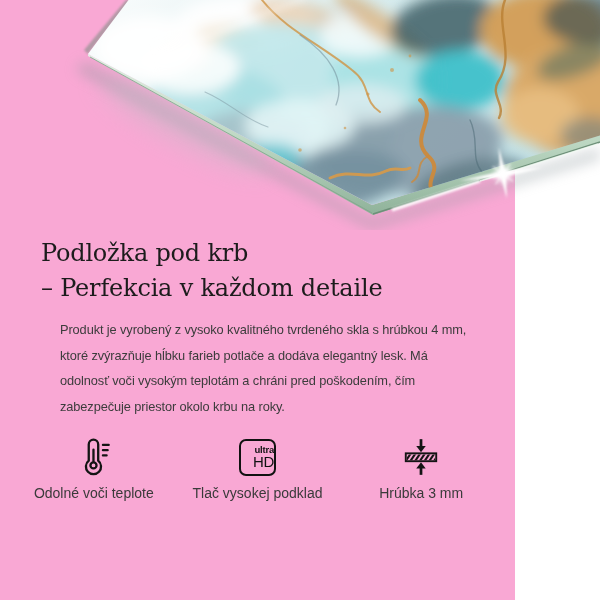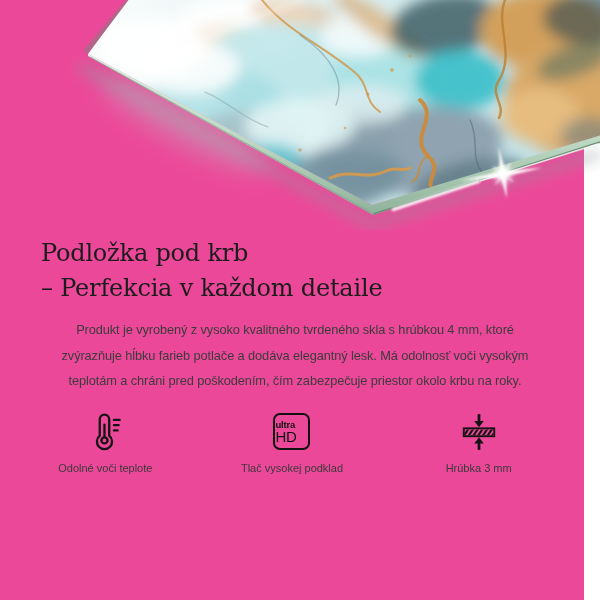--- a/index.html
+++ b/index.html
@@ -2,77 +2,76 @@
 <html><head>
 <meta charset="utf-8">
 <style>
   html, body {
     margin: 0; padding: 0;
     width: 600px; height: 600px;
     background: #ffffff;
     overflow: hidden;
     font-family: "Liberation Sans", sans-serif;
   }
-  .page { width: 584px; height: 600px; background: #ec4899; }
+  .page { width: 515px; height: 600px; background: #f9a8d4; }
   .hero { width: 600px; height: 230px; display: block; }
   .hero svg { display: block; }
 
   h1.title {
     margin: 6px 0 0 0;
     padding: 0 41px;
     font-family: "DejaVu Serif", "Liberation Serif", serif;
     font-weight: 400;
     font-size: 24px;
     line-height: 35px;
     color: #1c1c1c;
     letter-spacing: -0.2px;
   }
   h1.title span { display: block; }
 
   p.desc {
     margin: 11px 0 0 0;
-    padding: 0 41px 0 47px;
+    padding: 0 41px 0 60px;
     max-width: 520px;
     font-size: 12.8px;
     line-height: 25.5px;
     color: #3c3c3c;
     letter-spacing: -0.1px;
-    text-align: center;
   }
 
   .features {
     margin-top: 15px;
     padding: 0 12px;
     display: grid;
     grid-template-columns: repeat(3, 1fr);
     row-gap: 20px;
   }
   .feature {
     display: flex;
     flex-direction: column;
     align-items: center;
   }
   .icon-wrap {
     width: 46px; height: 46px;
     display: flex; align-items: center; justify-content: center;
   }
   .f-label {
     margin-top: 6px;
-    font-size: 11px;
+    font-size: 14px;
     line-height: 14px;
     color: #3a3a3a;
   }
 
   
   .hd-box {
     width: 33px; height: 33px;
     border: 2.6px solid #111;
     border-radius: 7px;
     display: flex; flex-direction: column;
-    align-items: flex-start; justify-content: center;
+    align-items: flex-end; justify-content: center;
     color: #111;
   }
   .hd-top  { font-size: 9.5px; line-height: 10px; font-weight: 700; letter-spacing: -0.2px; }
   .hd-bottom { font-size: 15px; line-height: 14px; font-weight: 400; letter-spacing: -0.3px; }
 </style>
 </head>
 <body>
 
 <div class="page">
 

